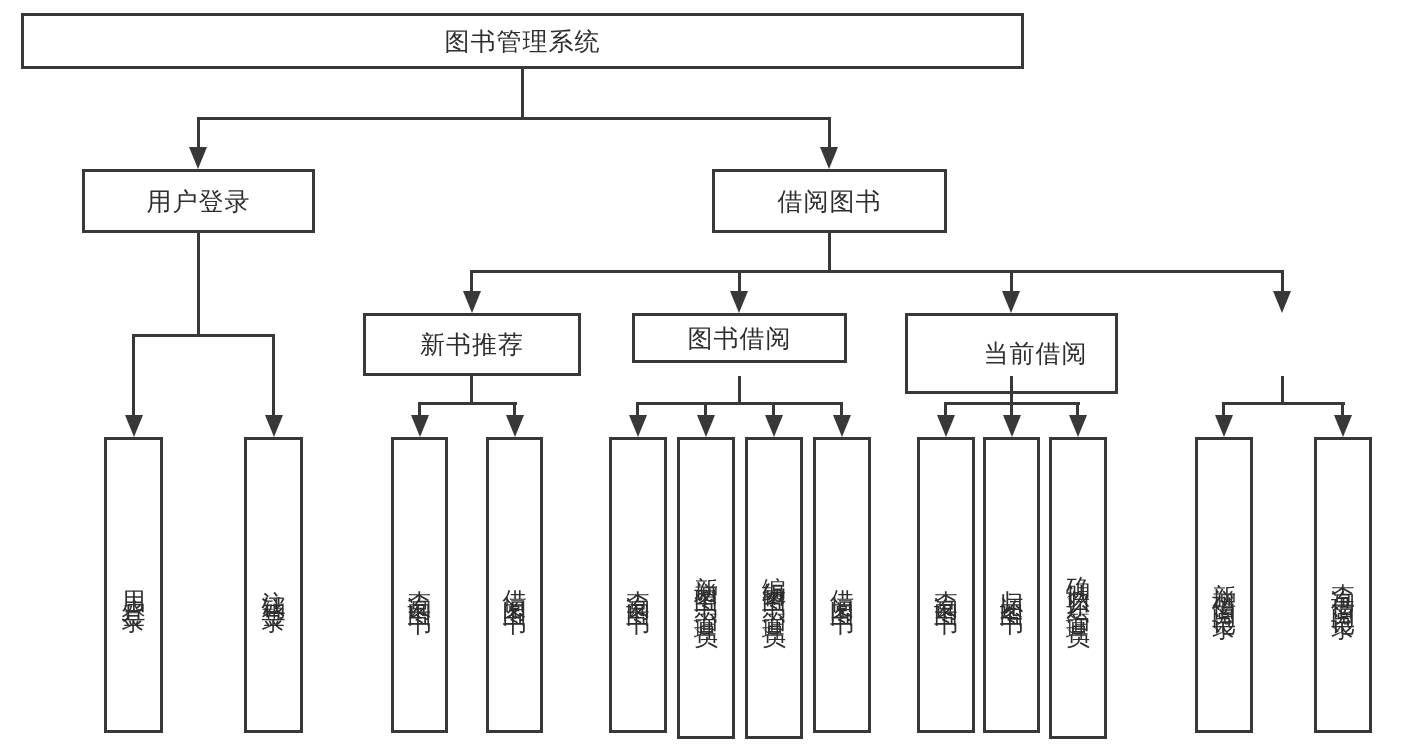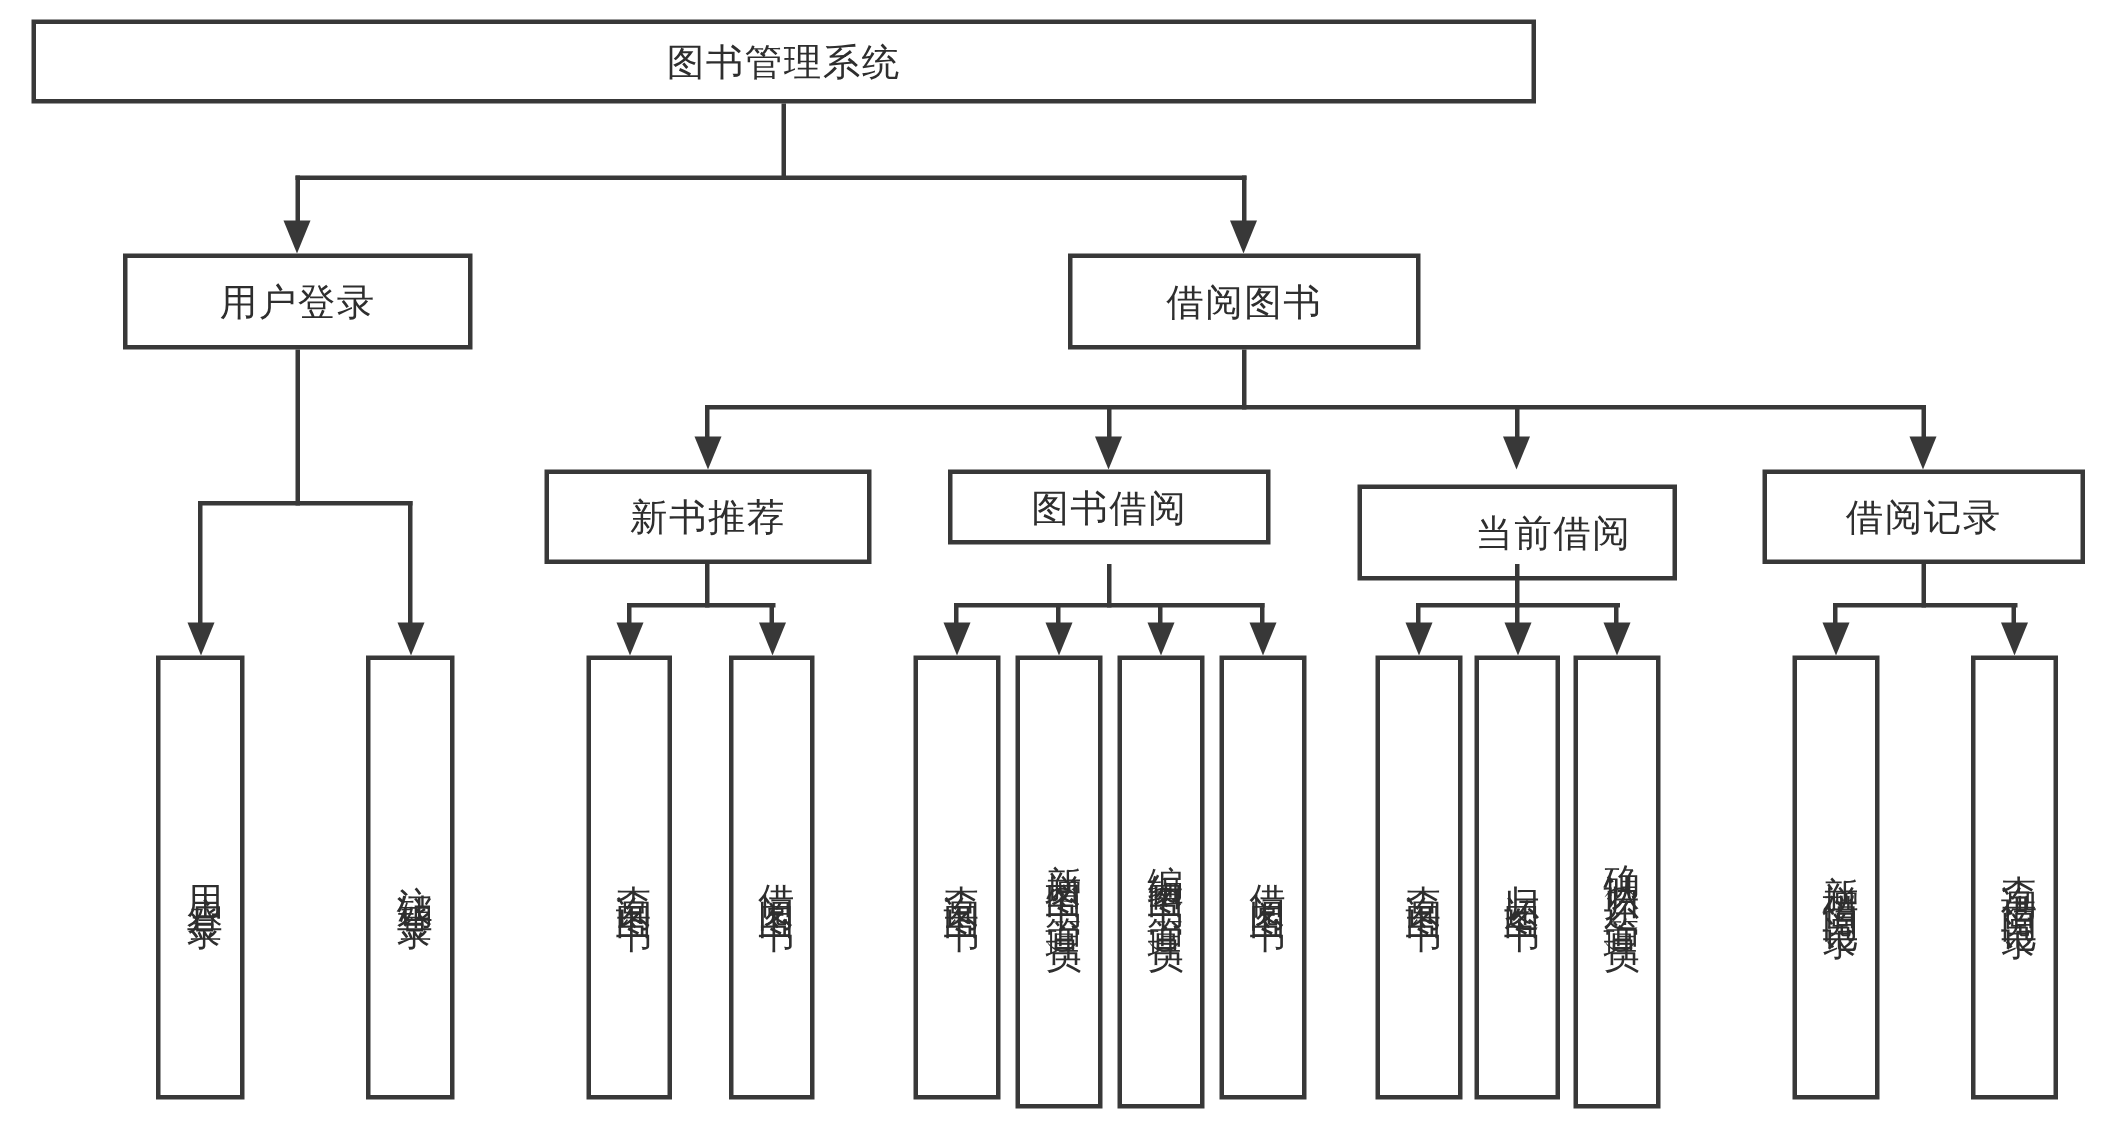--- a/index.html
+++ b/index.html
@@ -2,21 +2,21 @@
 <html><head>
 <meta charset="utf-8">
 <style>
   html,body{margin:0;padding:0;background:#fff;}
   #stage{
     position:relative;width:1405px;height:747px;background:#ffffff;overflow:hidden;
     font-family:"Liberation Sans", sans-serif;color:#2e2e2e;
   }
   .box{
     position:absolute;background:#ffffff;border:3px solid #383838;box-sizing:border-box;
-    display:flex;align-items:center;justify-content:center;font-family:Liberation Mono, monospace;
+    display:flex;align-items:center;justify-content:center;
   }
   .hnode{font-size:25px;letter-spacing:1px;}
   .leaf{font-size:24px;}
   .leaf .vtxt{
     writing-mode:vertical-rl;text-orientation:mixed;letter-spacing:7px;line-height:1;
   }
   .vl{position:absolute;width:3px;background:#383838;}
   .hl{position:absolute;height:3px;background:#383838;}
   .ar{position:absolute;width:0;height:0;
       border-left:9px solid transparent;border-right:9px solid transparent;
@@ -66,25 +66,22 @@
   <div class="ar" style="left:1002px;top:291px;"></div>
   <div class="vl" style="left:1281px;top:270px;height:23px;"></div>
   <div class="ar" style="left:1273px;top:291px;"></div>
 
   <div class="box hnode" style="left:363px;top:313px;width:218px;height:63px;">
     <span>新书推荐</span>
   </div>
   <div class="box hnode" style="left:632px;top:313px;width:215px;height:50px;">
     <span>图书借阅</span>
   </div>
-  <div class="box hnode" style="left:905px;top:323px;width:213px;height:64px;padding-left:48px;">
+  <div class="box hnode" style="left:905px;top:313px;width:213px;height:81px;padding-left:48px;">
     <span>当前借阅</span>
-  </div>
-  <div class="box hnode" style="left:1175px;top:313px;width:215px;height:63px;">
-    <span>借阅记录</span>
   </div>
 
   <div class="vl" style="left:470px;top:376px;height:29px;"></div>
   <div class="hl" style="left:418px;top:402px;width:99px;"></div>
   <div class="vl" style="left:418px;top:402px;height:15px;"></div>
   <div class="ar" style="left:411px;top:415px;"></div>
   <div class="vl" style="left:513px;top:402px;height:15px;"></div>
   <div class="ar" style="left:506px;top:415px;"></div>
 
   <div class="vl" style="left:738px;top:376px;height:29px;"></div>

